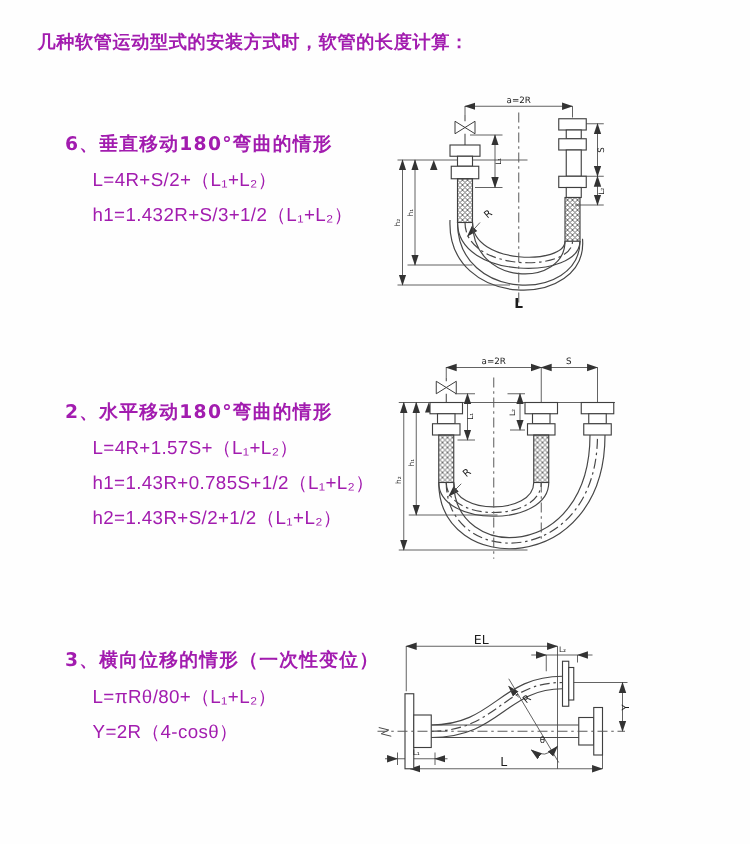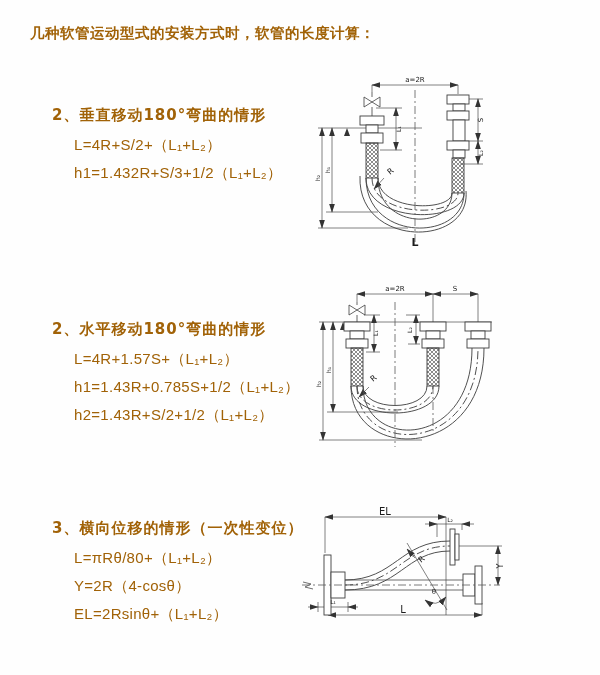--- a/index.html
+++ b/index.html
@@ -1,18 +1,18 @@
 <!DOCTYPE html>
 <html><head>
 <meta charset="utf-8">
 <style>
   html,body { margin:0; padding:0; background:#ffffff; }
   .page {
     position:relative; width:600px; height:675px; background:#fefefe;
-    color:#a16207; font-family:"DejaVu Sans","Liberation Sans",sans-serif;
+    color:#a21caf; font-family:"DejaVu Sans","Liberation Sans",sans-serif;
     overflow:hidden;
   }
   .title {
     position:absolute; left:30px; top:24px;
     font-size:14.5px; font-weight:bold; letter-spacing:0.5px;
   }
   .section { position:absolute; left:52px; }
   .heading { font-size:15px; font-weight:bold; letter-spacing:1px; margin:0 0 6px 0; }
   .formula {
     font-size:15px; line-height:28px; margin-left:22px; letter-spacing:0.3px;
@@ -29,21 +29,21 @@
   line.thin, path.thin { stroke:#4a4a4a; stroke-width:0.8; fill:none; }
 </style>
 </head>
 <body>
 
 <div class="page">
 
   <div class="title">几种软管运动型式的安装方式时，软管的长度计算：</div>
 
   <div class="section" style="top:106px">
-    <div class="heading">2、垂直移动180°弯曲的情形</div>
+    <div class="heading">6、垂直移动180°弯曲的情形</div>
     <div class="formula">L=4R+S/2+（L₁+L₂）</div>
     <div class="formula">h1=1.432R+S/3+1/2（L₁+L₂）</div>
   </div>
 
   <svg style="left:310px;top:72px" width="290" height="185" viewBox="0 0 290 185">
     <defs>
       <marker id="mA1" viewBox="0 0 10 10" refX="9.3" refY="5" markerWidth="9" markerHeight="9" orient="auto" markerUnits="userSpaceOnUse">
           <path d="M0,1.7 L10,5 L0,8.3 Z" fill="#333"></path>
         </marker>
       <marker id="mB1" viewBox="0 0 10 10" refX="0.7" refY="5" markerWidth="9" markerHeight="9" orient="auto" markerUnits="userSpaceOnUse">
@@ -202,21 +202,20 @@
     <text x="102" y="48" text-anchor="middle" font-size="6" transform="rotate(-90 102 48)">L₂</text>
     <text x="21" y="88" text-anchor="middle" font-size="6" transform="rotate(-90 21 88)">h₁</text>
     <text x="11" y="102" text-anchor="middle" font-size="6" transform="rotate(-90 11 102)">h₂</text>
     <text x="63" y="100" font-size="8" transform="rotate(-40 63 100)">R</text>
   </svg>
 
   <div class="section" style="top:519px">
     <div class="heading">3、横向位移的情形（一次性变位）</div>
     <div class="formula">L=πRθ/80+（L₁+L₂）</div>
     <div class="formula">Y=2R（4-cosθ）</div>
-    <div class="formula">EL=2Rsinθ+（L₁+L₂）</div>
   </div>
 
   <svg style="left:300px;top:503px" width="300" height="155" viewBox="0 0 300 155">
     <defs>
       <marker id="mA3" viewBox="0 0 10 10" refX="9.3" refY="5" markerWidth="9" markerHeight="9" orient="auto" markerUnits="userSpaceOnUse">
           <path d="M0,1.7 L10,5 L0,8.3 Z" fill="#333"></path>
         </marker>
       <marker id="mB3" viewBox="0 0 10 10" refX="0.7" refY="5" markerWidth="9" markerHeight="9" orient="auto" markerUnits="userSpaceOnUse">
           <path d="M10,1.7 L0,5 L10,8.3 Z" fill="#333"></path>
         </marker>

